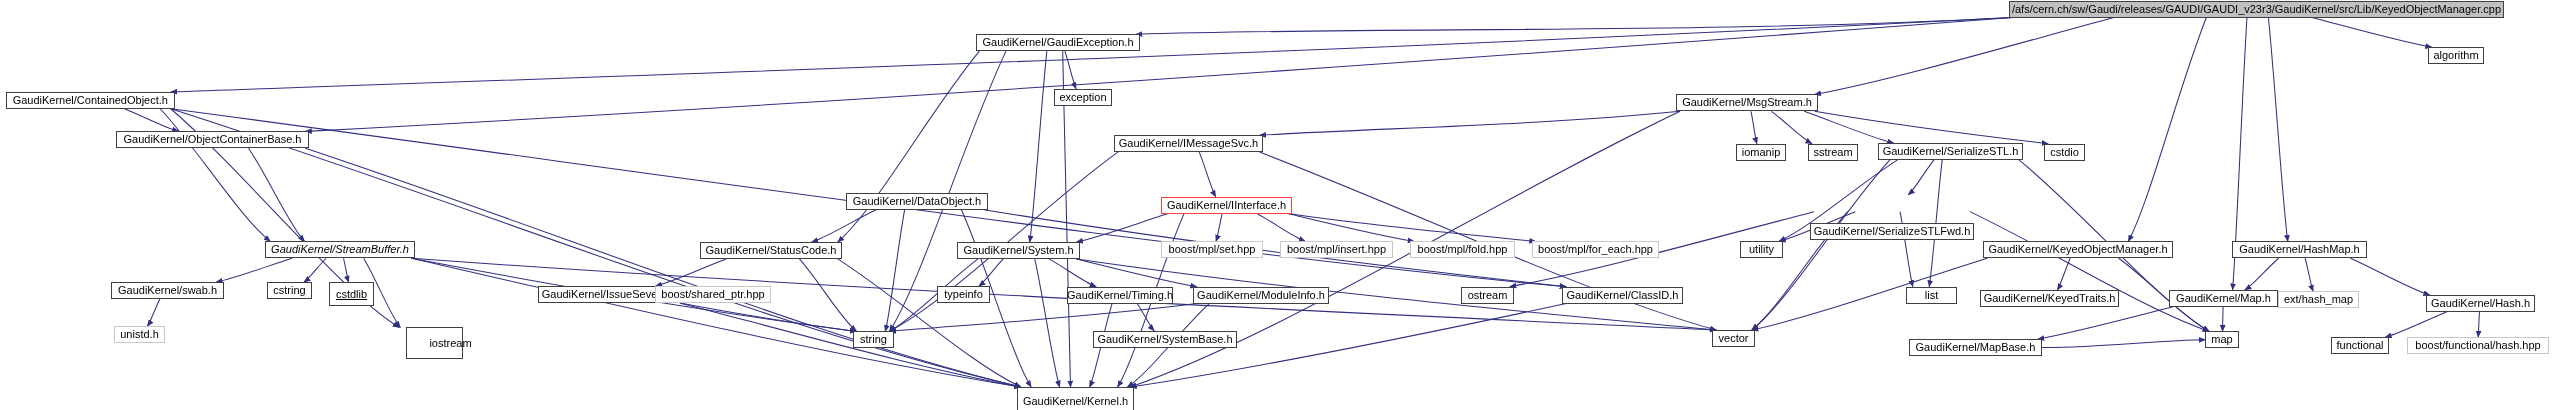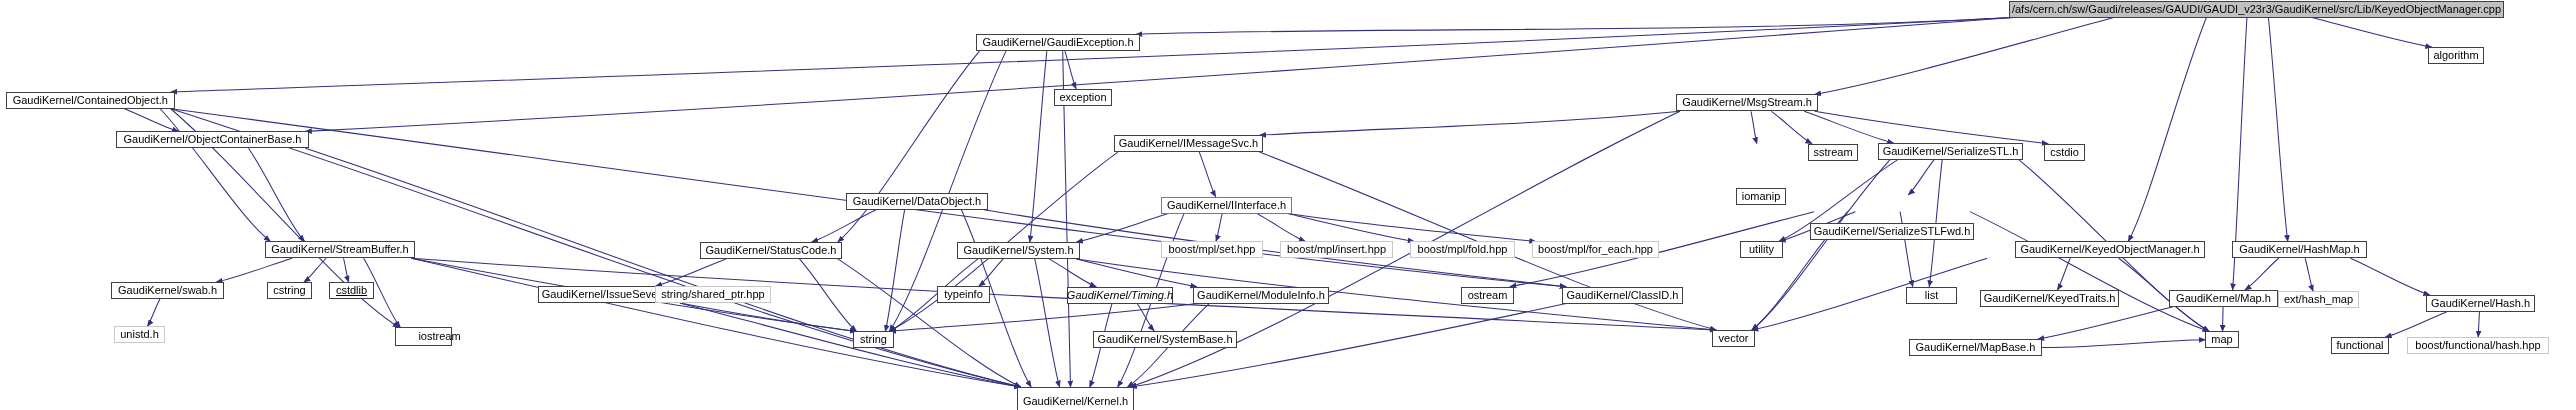--- a/index.html
+++ b/index.html
@@ -113,54 +113,54 @@
   </svg>
   <div id="node-layer">
       <div class="node n-root" style="left: 2009px; top: 0.6px; width: 495px; height: 17px;">/afs/cern.ch/sw/Gaudi/releases/GAUDI/GAUDI_v23r3/GaudiKernel/src/Lib/KeyedObjectManager.cpp</div>
       <div class="node n-solid" style="left: 2428px; top: 47px; width: 56px; height: 17px;">algorithm</div>
       <div class="node n-solid" style="left: 976px; top: 34px; width: 164px; height: 17px;">GaudiKernel/GaudiException.h</div>
       <div class="node n-solid" style="left: 5.8px; top: 92px; width: 169px; height: 17px;">GaudiKernel/ContainedObject.h</div>
       <div class="node n-solid" style="left: 1676px; top: 94px; width: 142px; height: 17px;">GaudiKernel/MsgStream.h</div>
       <div class="node n-solid" style="left: 1054px; top: 89px; width: 58px; height: 17px;">exception</div>
       <div class="node n-solid" style="left: 116px; top: 131px; width: 193px; height: 17px;">GaudiKernel/ObjectContainerBase.h</div>
       <div class="node n-solid" style="left: 1114px; top: 135px; width: 149px; height: 17px;">GaudiKernel/IMessageSvc.h</div>
-      <div class="node n-solid" style="left: 1736px; top: 144px; width: 50px; height: 17px; margin-top: 44px;">iomanip</div>
+      <div class="node n-solid" style="left: 1736px; top: 144px; width: 50px; height: 17px;">iomanip</div>
       <div class="node n-solid" style="left: 1808px; top: 144px; width: 50px; height: 17px;">sstream</div>
       <div class="node n-solid" style="left: 1878px; top: 143px; width: 145px; height: 17px;">GaudiKernel/SerializeSTL.h</div>
       <div class="node n-solid" style="left: 2044px; top: 144px; width: 41px; height: 17px;">cstdio</div>
       <div class="node n-solid" style="left: 846px; top: 193px; width: 142px; height: 17px;">GaudiKernel/DataObject.h</div>
       <div class="node n-red" style="left: 1161px; top: 197px; width: 131px; height: 17px;">GaudiKernel/IInterface.h</div>
       <div class="node n-solid" style="left: 1810px; top: 195px; width: 164px; height: 17px; margin-top: 28px;">GaudiKernel/SerializeSTLFwd.h</div>
-      <div class="node n-solid" style="left: 265px; top: 241px; width: 150px; height: 17px;">GaudiKernel/StreamBuffer.h</div>
+      <div class="node n-solid" style="left: 265px; top: 241px; width: 150px; height: 17px; font-style: italic;">GaudiKernel/StreamBuffer.h</div>
       <div class="node n-solid" style="left: 700px; top: 242px; width: 142px; height: 17px;">GaudiKernel/StatusCode.h</div>
       <div class="node n-solid" style="left: 957px; top: 242px; width: 123px; height: 17px;">GaudiKernel/System.h</div>
       <div class="node n-light" style="left: 1161px; top: 241px; width: 102px; height: 17px;">boost/mpl/set.hpp</div>
       <div class="node n-light" style="left: 1280px; top: 241px; width: 113px; height: 17px;">boost/mpl/insert.hpp</div>
       <div class="node n-light" style="left: 1410px; top: 241px; width: 105px; height: 17px;">boost/mpl/fold.hpp</div>
       <div class="node n-light" style="left: 1532px; top: 241px; width: 127px; height: 17px;">boost/mpl/for_each.hpp</div>
       <div class="node n-solid" style="left: 1740px; top: 241px; width: 43px; height: 17px;">utility</div>
-      <div class="node n-solid" style="left: 1983px; top: 241px; width: 190px; height: 17px; margin-left: 32px;">GaudiKernel/KeyedObjectManager.h</div>
+      <div class="node n-solid" style="left: 1983px; top: 241px; width: 190px; height: 17px;">GaudiKernel/KeyedObjectManager.h</div>
       <div class="node n-solid" style="left: 2232px; top: 241px; width: 135px; height: 17px;">GaudiKernel/HashMap.h</div>
       <div class="node n-solid" style="left: 111px; top: 282px; width: 113px; height: 17px;">GaudiKernel/swab.h</div>
       <div class="node n-solid" style="left: 267px; top: 282px; width: 45px; height: 17px;">cstring</div>
-      <div class="node n-solid" style="left: 329px; top: 282px; width: 45px; height: 17px; text-decoration: underline;">cstdlib</div>
+      <div class="node n-solid" style="left: 329px; top: 282px; width: 45px; height: 24px; text-decoration: underline;">cstdlib</div>
       <div class="node n-solid" style="left: 538px; top: 286px; width: 146px; height: 17px;">GaudiKernel/IssueSeverity.h</div>
-      <div class="node n-light" style="left: 655px; top: 286px; width: 116px; height: 17px;">string/shared_ptr.hpp</div>
+      <div class="node n-light" style="left: 655px; top: 286px; width: 116px; height: 17px;">boost/shared_ptr.hpp</div>
       <div class="node n-solid" style="left: 937px; top: 286px; width: 53px; height: 17px;">typeinfo</div>
-      <div class="node n-solid" style="left: 1067px; top: 287px; width: 106px; height: 17px; font-style: italic;">GaudiKernel/Timing.h</div>
+      <div class="node n-solid" style="left: 1067px; top: 287px; width: 106px; height: 17px;">GaudiKernel/Timing.h</div>
       <div class="node n-solid" style="left: 1193px; top: 287px; width: 136px; height: 17px;">GaudiKernel/ModuleInfo.h</div>
       <div class="node n-solid" style="left: 1461px; top: 287px; width: 53px; height: 17px;">ostream</div>
       <div class="node n-solid" style="left: 1562px; top: 287px; width: 121px; height: 17px;">GaudiKernel/ClassID.h</div>
       <div class="node n-solid" style="left: 1906px; top: 287px; width: 51px; height: 17px;">list</div>
       <div class="node n-solid" style="left: 1980px; top: 290px; width: 139px; height: 17px;">GaudiKernel/KeyedTraits.h</div>
       <div class="node n-solid" style="left: 2169px; top: 290px; width: 109px; height: 17px;">GaudiKernel/Map.h</div>
       <div class="node n-light" style="left: 2278px; top: 291px; width: 81px; height: 17px;">ext/hash_map</div>
       <div class="node n-solid" style="left: 2426px; top: 295px; width: 109px; height: 17px;">GaudiKernel/Hash.h</div>
       <div class="node n-light" style="left: 114px; top: 326px; width: 51px; height: 17px;">unistd.h</div>
-      <div class="node n-solid" style="left: 395px; top: 327px; width: 57px; height: 19px; padding-left: 32px;">iostream</div>
+      <div class="node n-solid" style="left: 406px; top: 327px; width: 57px; height: 32px; padding-left: 32px;">iostream</div>
       <div class="node n-solid" style="left: 853px; top: 331px; width: 41px; height: 17px;">string</div>
       <div class="node n-solid" style="left: 1712px; top: 330px; width: 43px; height: 17px;">vector</div>
       <div class="node n-solid" style="left: 1909px; top: 339px; width: 133px; height: 17px;">GaudiKernel/MapBase.h</div>
       <div class="node n-solid" style="left: 2205px; top: 331px; width: 34px; height: 17px;">map</div>
       <div class="node n-solid" style="left: 1093px; top: 331px; width: 144px; height: 17px;">GaudiKernel/SystemBase.h</div>
       <div class="node n-solid" style="left: 2331px; top: 337px; width: 58px; height: 17px;">functional</div>
       <div class="node n-light" style="left: 2407px; top: 337px; width: 142px; height: 17px;">boost/functional/hash.hpp</div>
       <div class="node n-solid" style="left: 1017px; top: 387px; width: 117px; height: 28px;">GaudiKernel/Kernel.h</div>
     </div>
 </div>

